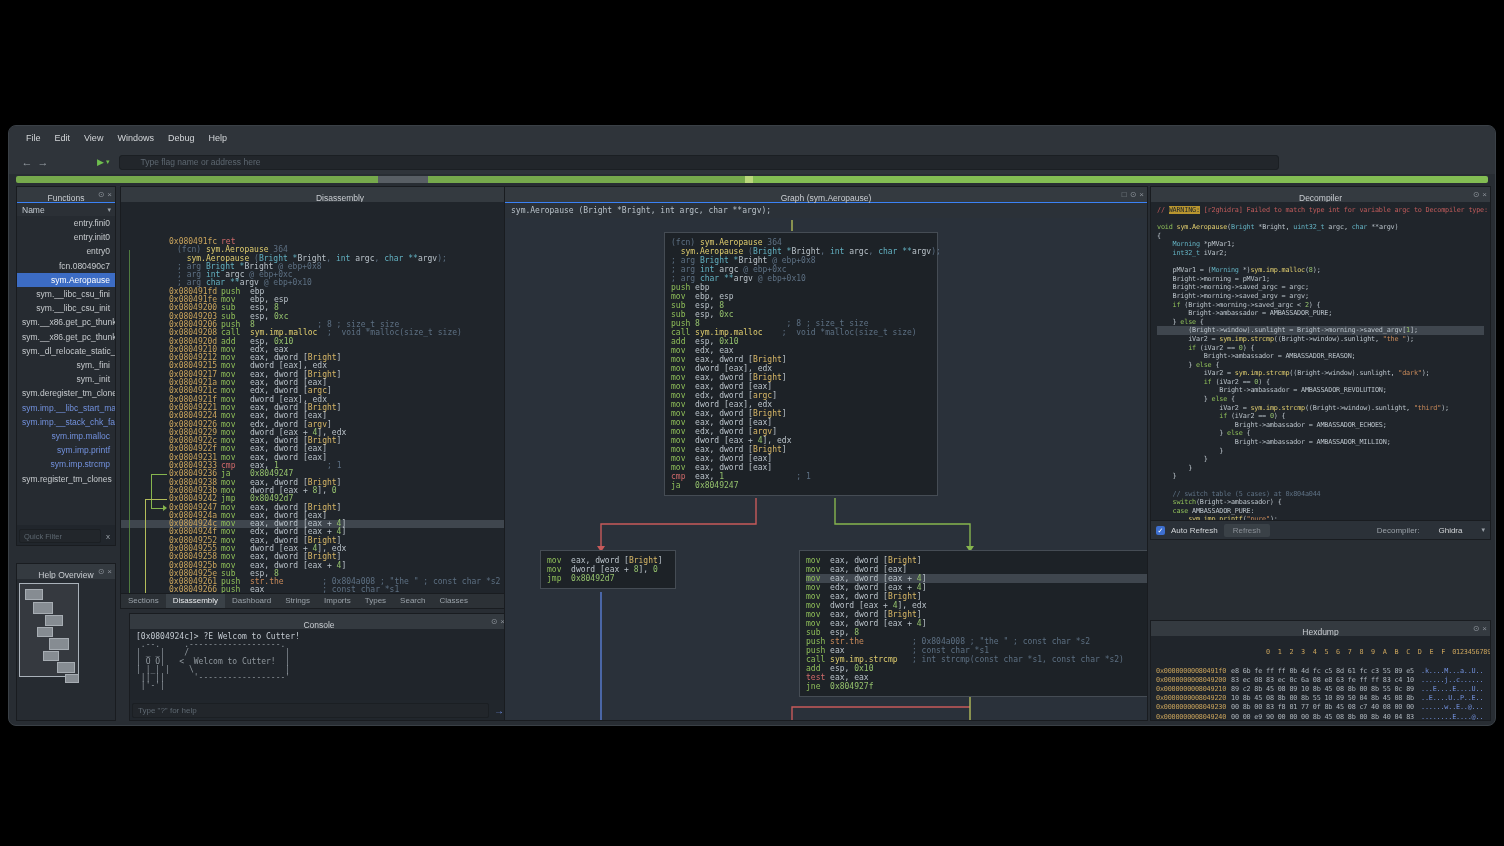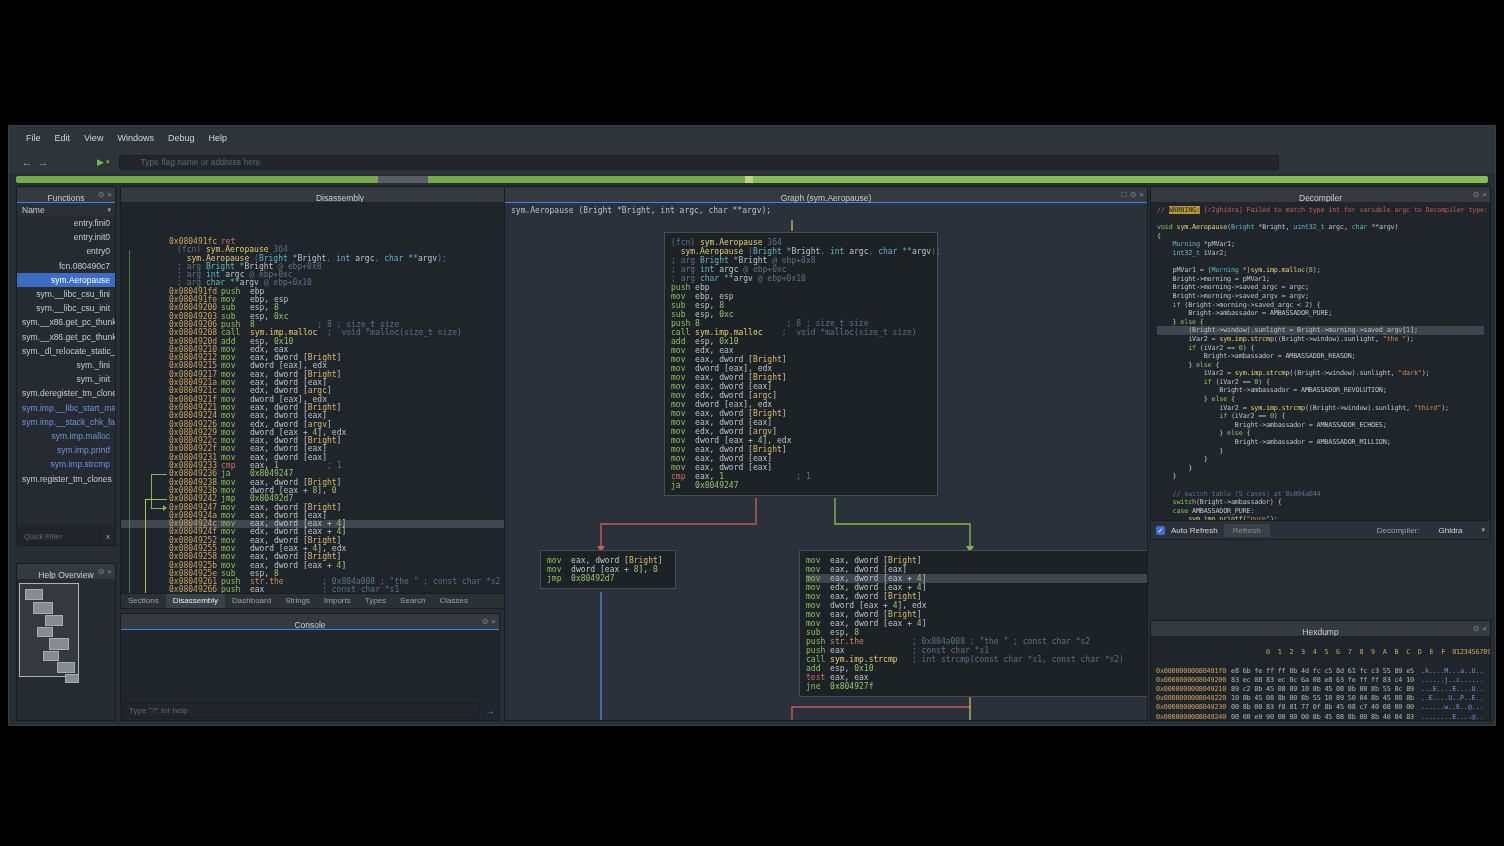--- a/index.html
+++ b/index.html
@@ -1,17 +1,17 @@
 <!DOCTYPE html>
 <html><head>
 <meta charset="utf-8">
 <style>
   html,body{margin:0;padding:0;background:#000;}
   .canvas{position:relative;width:1504px;height:846px;background:#000;overflow:hidden;font-family:"Liberation Sans","DejaVu Sans",sans-serif;}
-  .window{position:absolute;left:8px;top:125px;width:1488px;height:601px;background:#282d33;border:1px solid #3a4046;border-radius:1px;overflow:hidden;box-sizing:border-box;}
+  .window{position:absolute;left:8px;top:125px;width:1488px;height:601px;background:#282d33;border:1px solid #3a4046;border-radius:8px;overflow:hidden;box-sizing:border-box;}
   
   .menubar{height:24px;display:flex;align-items:center;padding:0 10px;background:#2f343a;}
   .menu-item{color:#d3d6d9;font-size:9px;padding:3px 7px;cursor:default;}
   .toolbar{height:24px;display:flex;align-items:center;padding:0 10px;background:#2f343a;}
   .nav-arrow{color:#9aa1a8;font-size:11px;width:16px;text-align:center;}
   .play-wrap{margin-left:46px;display:flex;align-items:center;}
   .play-icon{color:#6fbf4e;font-size:9px;}
   .play-caret{color:#6fbf4e;font-size:7px;margin-left:2px;}
   .addr-input{margin-left:10px;width:1118px;height:13px;background:#22262b;border:1px solid #1b1f23;border-radius:3px;color:#c3cad1;font-size:8.5px;padding:0 20px;outline:none;}
   .addr-input::placeholder{color:#5d6770;}
@@ -252,28 +252,37 @@
           <span class="tab active">Disassembly</span>
           <span class="tab">Dashboard</span>
           <span class="tab">Strings</span>
           <span class="tab">Imports</span>
           <span class="tab">Types</span>
           <span class="tab">Search</span>
           <span class="tab">Classes</span>
         </div>
   </div>
 
-  <div class="panel" style="left:111px;top:487px;width:380px;height:108px;">
+  <div class="panel" style="left:120px;top:487px;width:380px;height:108px;">
     <div class="phdr">
       <span class="ptitle">Console</span>
       <span class="picons">
         <span class="picon">⊙</span>
         <span class="picon">×</span>
       </span>
     </div>
+    <div class="cout code" id="console-lines">
+          <div class="cline prompt">[0x0804924c]&gt; ?E Welcom to Cutter!</div>
+          <div class="cline"> .--.     .-------------------.</div>
+          <div class="cline">| _ _|    /                    |</div>
+          <div class="cline">| O O|   &lt;  Welcom to Cutter!  |</div>
+          <div class="cline">| |_| |    \                   |</div>
+          <div class="cline"> || ||      '------------------'</div>
+          <div class="cline"> |'-'|</div>
+        </div>
     <div class="cinput">
       <input placeholder="Type &quot;?&quot; for help" style="">
       <span class="csend">→</span>
     </div>
   </div>
 
   <div class="panel" style="left:495px;top:60px;width:644px;height:535px;">
     <div class="phdr">
       <span class="ptitle">Graph (sym.Aeropause)</span>
       <span class="picons">

